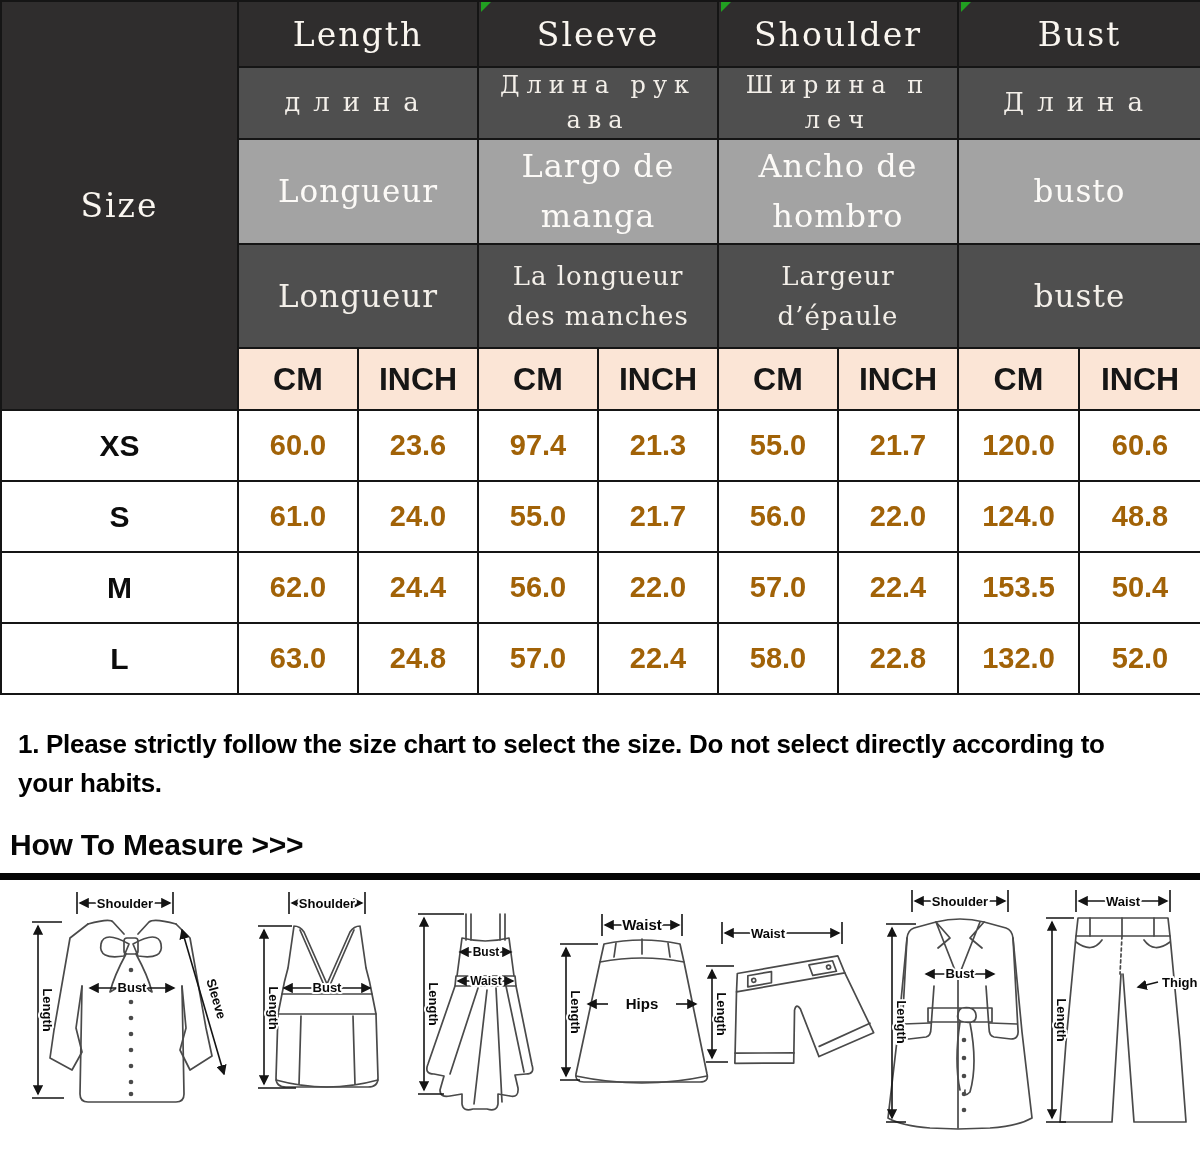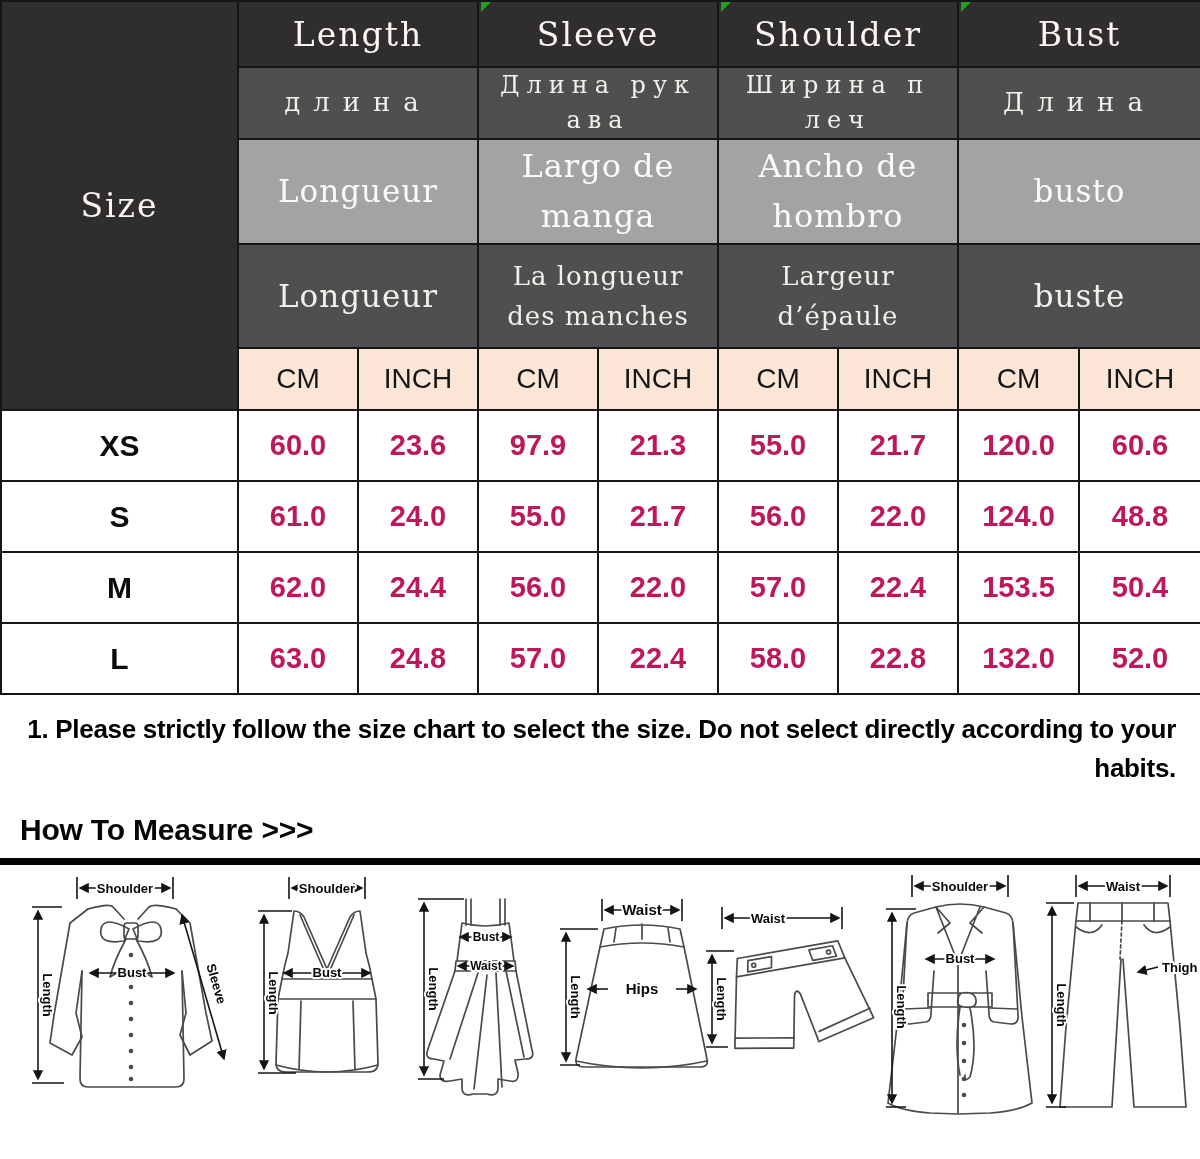--- a/index.html
+++ b/index.html
@@ -14,35 +14,35 @@
   .c-size{background:#2f2d2d;color:#faf6f0;font-size:47px;letter-spacing:5px;}
   .r-ru td{background:#4f4f4f;color:#f3efe9;font-size:24px;height:70px;
     letter-spacing:7px;white-space:pre-line;line-height:1.45;}
   .r-ru td.ru-big{font-size:26px;letter-spacing:13px;}
   .r-es td{background:#a3a3a3;color:#fcfaf7;font-size:32px;height:103px;
     letter-spacing:1px;white-space:pre-line;line-height:1.55;}
   .r-fr td{background:#4f4f4f;color:#f3efe9;font-size:26px;height:102px;
     letter-spacing:1px;white-space:pre-line;line-height:1.55;}
   .big{font-size:31px !important;}
   .r-unit td{background:#fbe5d6;color:#161616;font-family:"Liberation Sans",sans-serif;
-    font-weight:normal;font-size:28px;height:60px;}
-  .r-d td{background:#ffffff;color:#be185d;font-family:"Liberation Sans",sans-serif;
+    font-weight:bold;font-size:32px;height:60px;}
+  .r-d td{background:#ffffff;color:#a16207;font-family:"Liberation Sans",sans-serif;
     font-weight:bold;font-size:29px;height:69px;}
   .r-d td.c-sz{color:#0c0c0c;font-size:30px;}
   .flag{position:absolute;top:0;left:2px;width:0;height:0;
     border-top:10px solid #21a021;border-right:10px solid transparent;}
 
   
   .notes{font-weight:bold;font-size:26px;color:#000;
     padding:15px 24px 0 3px;letter-spacing:-0.3px;line-height:1.5;}
-  .notes p{margin:0;text-align:right;}
+  .notes p{margin:15px;}
 
   
   .howto-title{font-weight:bold;font-size:30px;color:#060606;
-    margin:25px 0 0 20px;letter-spacing:-0.2px;}
+    margin:25px 0 0 10px;letter-spacing:-0.2px;}
   .rule{height:7px;background:#050505;margin-top:11px;}
 
   
   #figs{display:block;margin-top:2px;}
   .gl{fill:none;stroke:#4a4a4a;stroke-width:1.7;stroke-linejoin:round;stroke-linecap:round;}
   .ml{stroke:#141414;stroke-width:1.6;fill:none;}
   .tk{stroke:#141414;stroke-width:1.6;fill:none;}
   .lb{font-family:"Liberation Sans",sans-serif;font-weight:bold;font-size:13px;fill:#090909;
     text-anchor:middle;paint-order:stroke;stroke:#ffffff;stroke-width:4px;stroke-linejoin:round;}
   .lb2{font-size:15px;}
@@ -103,21 +103,21 @@
     <td>INCH</td>
     <td>CM</td>
     <td>INCH</td>
     <td>CM</td>
     <td>INCH</td>
   </tr>
   <tr class="r-d">
     <td class="c-sz">XS</td>
     <td>60.0</td>
     <td>23.6</td>
-    <td>97.9</td>
+    <td>97.4</td>
     <td>21.3</td>
     <td>55.0</td>
     <td>21.7</td>
     <td>120.0</td>
     <td>60.6</td>
   </tr>
   <tr class="r-d">
     <td class="c-sz">S</td>
     <td>61.0</td>
     <td>24.0</td>

